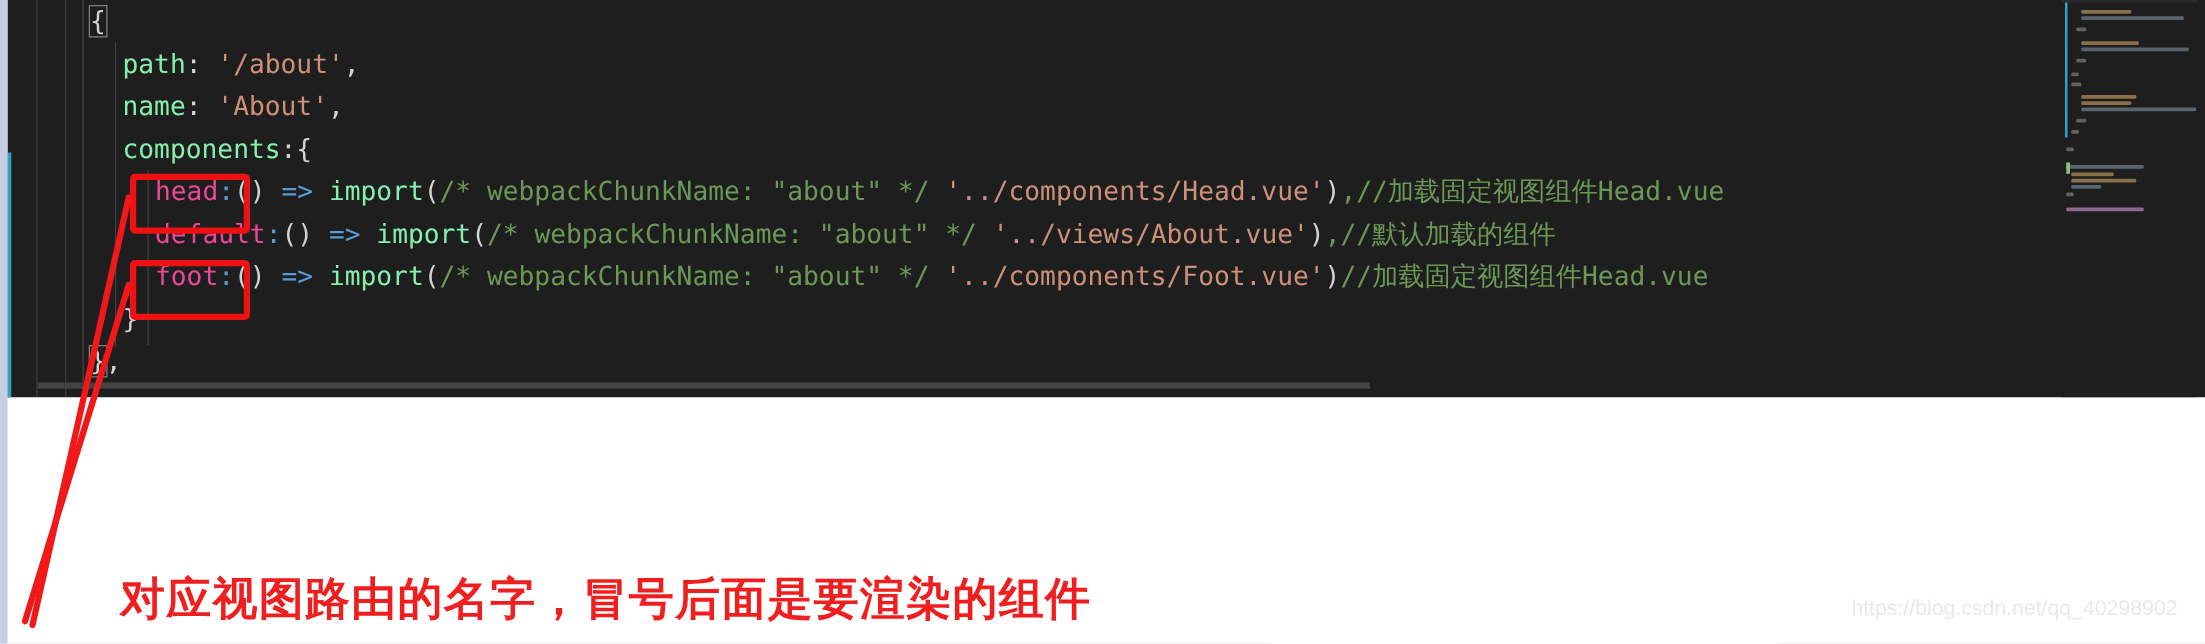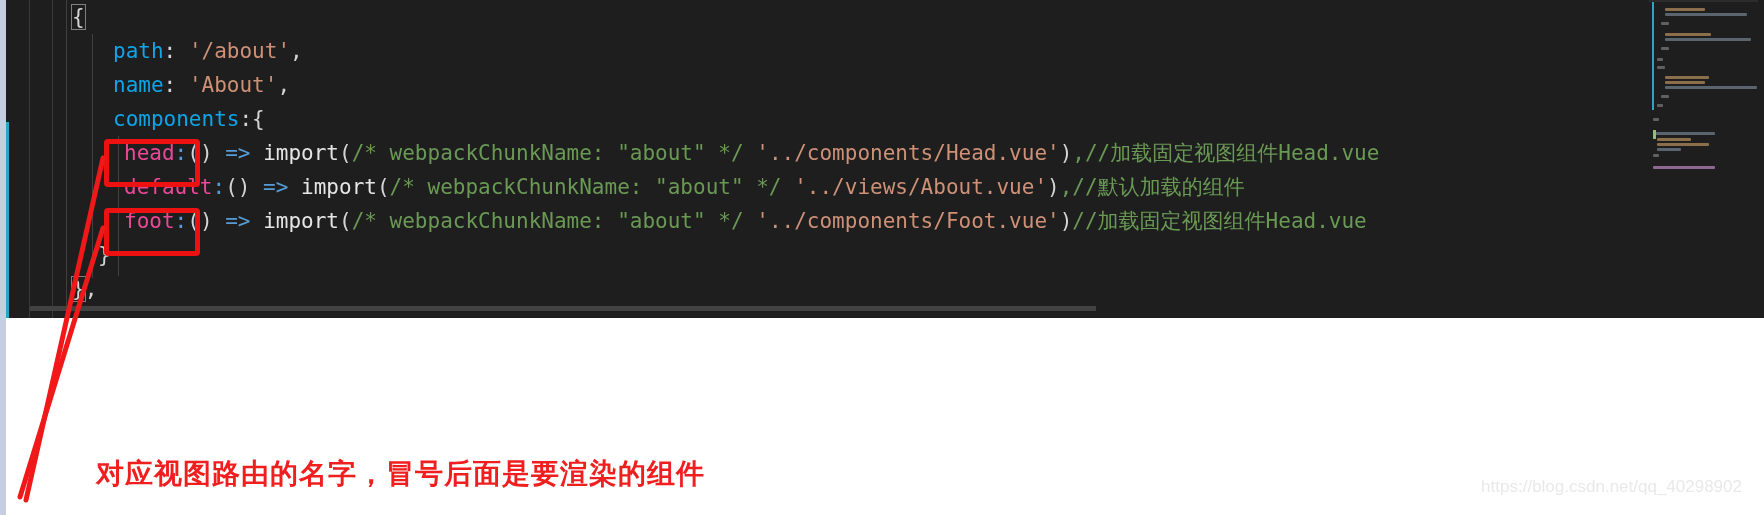--- a/index.html
+++ b/index.html
@@ -43,27 +43,27 @@
   .code{
     position:absolute;left:0;top:0;width:1758px;height:312px;
     font-family:"DejaVu Sans Mono", monospace;
     font-size:21px;line-height:34px;
     white-space:pre;
   }
   .line{position:absolute;left:0;height:34px;white-space:pre;}
 
   
   .t-plain   {color:#d4d4d4;}
-  .t-prop    {color:#0ea5e9;margin-left:15px;}
+  .t-prop    {color:#86efac;}
   .t-string  {color:#ce9178;}
   .t-punct   {color:#d4d4d4;}
   .t-comment {color:#6a9955;}
   .t-key     {color:#ec4899;}
   .t-arrow   {color:#569cd6;}
-  .t-func    {color:#e5e5e5;}
+  .t-func    {color:#86efac;}
   .t-colon   {color:#569cd6;}
 
   
   .brk{
     outline:1px solid #808080;
     outline-offset:0px;
   }
 
   
   .h-scroll{
@@ -96,21 +96,21 @@
   }
 
   
   .bottom-area{
     position:absolute;left:6px;top:318px;width:1758px;height:197px;background:#ffffff;
   }
   .anno-text{
     position:absolute;left:96px;top:455px;
     color:#f01e1e;
     font-family:"DejaVu Sans", sans-serif;
-    font-size:28px;font-weight:bold;letter-spacing:1px;
+    font-size:36px;font-weight:bold;letter-spacing:1px;
     white-space:nowrap;z-index:28;
   }
   .watermark{
     position:absolute;right:22px;top:477px;
     color:#e9e9e9;
     font-family:"Liberation Sans", sans-serif;
     font-size:17px;white-space:nowrap;z-index:20;
   }
 </style>
 </head>

